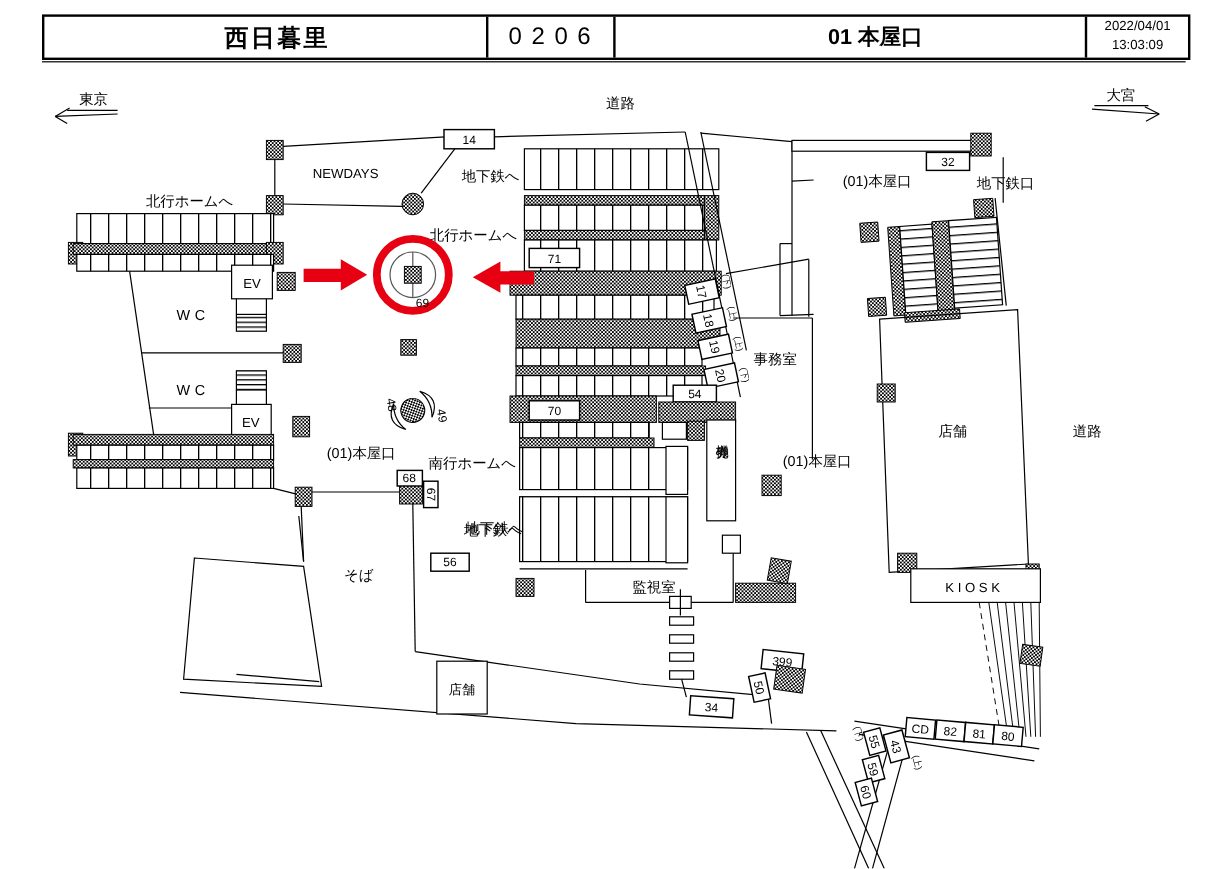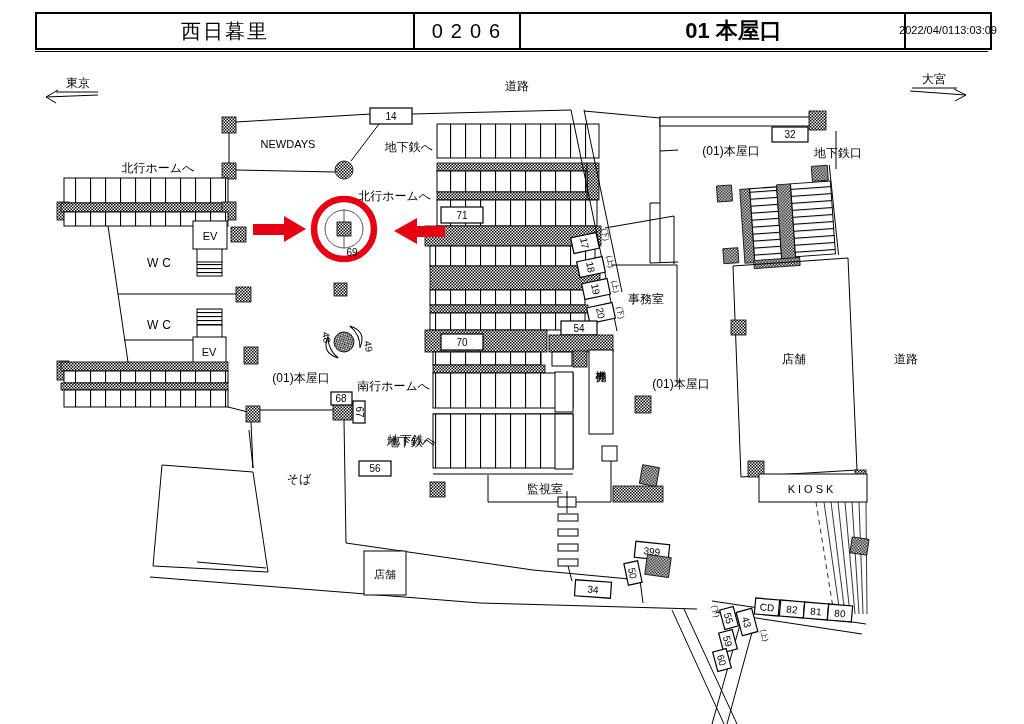--- a/index.html
+++ b/index.html
@@ -2,25 +2,25 @@
 <html style="--hl: #e60012;"><head>
 <meta charset="utf-8">
 <style>
   html,body{margin:0;padding:0;background:#fff;}
   .page{position:relative;width:1024px;height:724px;background:#fff;overflow:hidden;
         font-family:"Liberation Sans",sans-serif;}
   
   .hdr{position:absolute;left:35px;top:12px;width:953px;height:34px;
        border:2px solid #000;display:flex;align-items:stretch;background:#fff;}
   .hcell{display:flex;align-items:center;justify-content:center;color:#000;}
-  .h-station{width:376px;font-size:20px;font-weight:normal;letter-spacing:2px;}
+  .h-station{width:348px;font-size:20px;font-weight:bold;letter-spacing:2px;padding-left:20px;}
   .h-code{width:98px;font-size:20px;letter-spacing:8px;border-left:2px solid #000;
           border-right:2px solid #000;padding-left:6px;}
-  .h-gate{flex:1;font-size:22px;font-weight:bold;padding-left:42px;}
-  .h-dt{width:84px;font-size:11px;line-height:1.45;
+  .h-gate{flex:1;font-size:18px;font-weight:bold;padding-left:42px;}
+  .h-dt{width:84px;flex-direction:column;font-size:11px;line-height:1.45;
         border-left:2px solid #000;text-align:right;}
   .hdr2{position:absolute;left:35px;top:51px;width:953px;border-top:1px solid #000;}
   svg{position:absolute;left:0;top:0;}
   .ln{stroke:#000;stroke-width:1;fill:none;}
   .thin{stroke:#000;stroke-width:.8;fill:none;}
   .wh{fill:#fff;stroke:#000;stroke-width:1;}
   .nbx{fill:#fff;stroke:#000;stroke-width:1.2;}
   .ht{fill:url(#ht);stroke:#000;stroke-width:.8;}
   .flight{fill:url(#rv);stroke:#000;stroke-width:1;}
   .flighth{fill:url(#rh);stroke:#000;stroke-width:1;}

